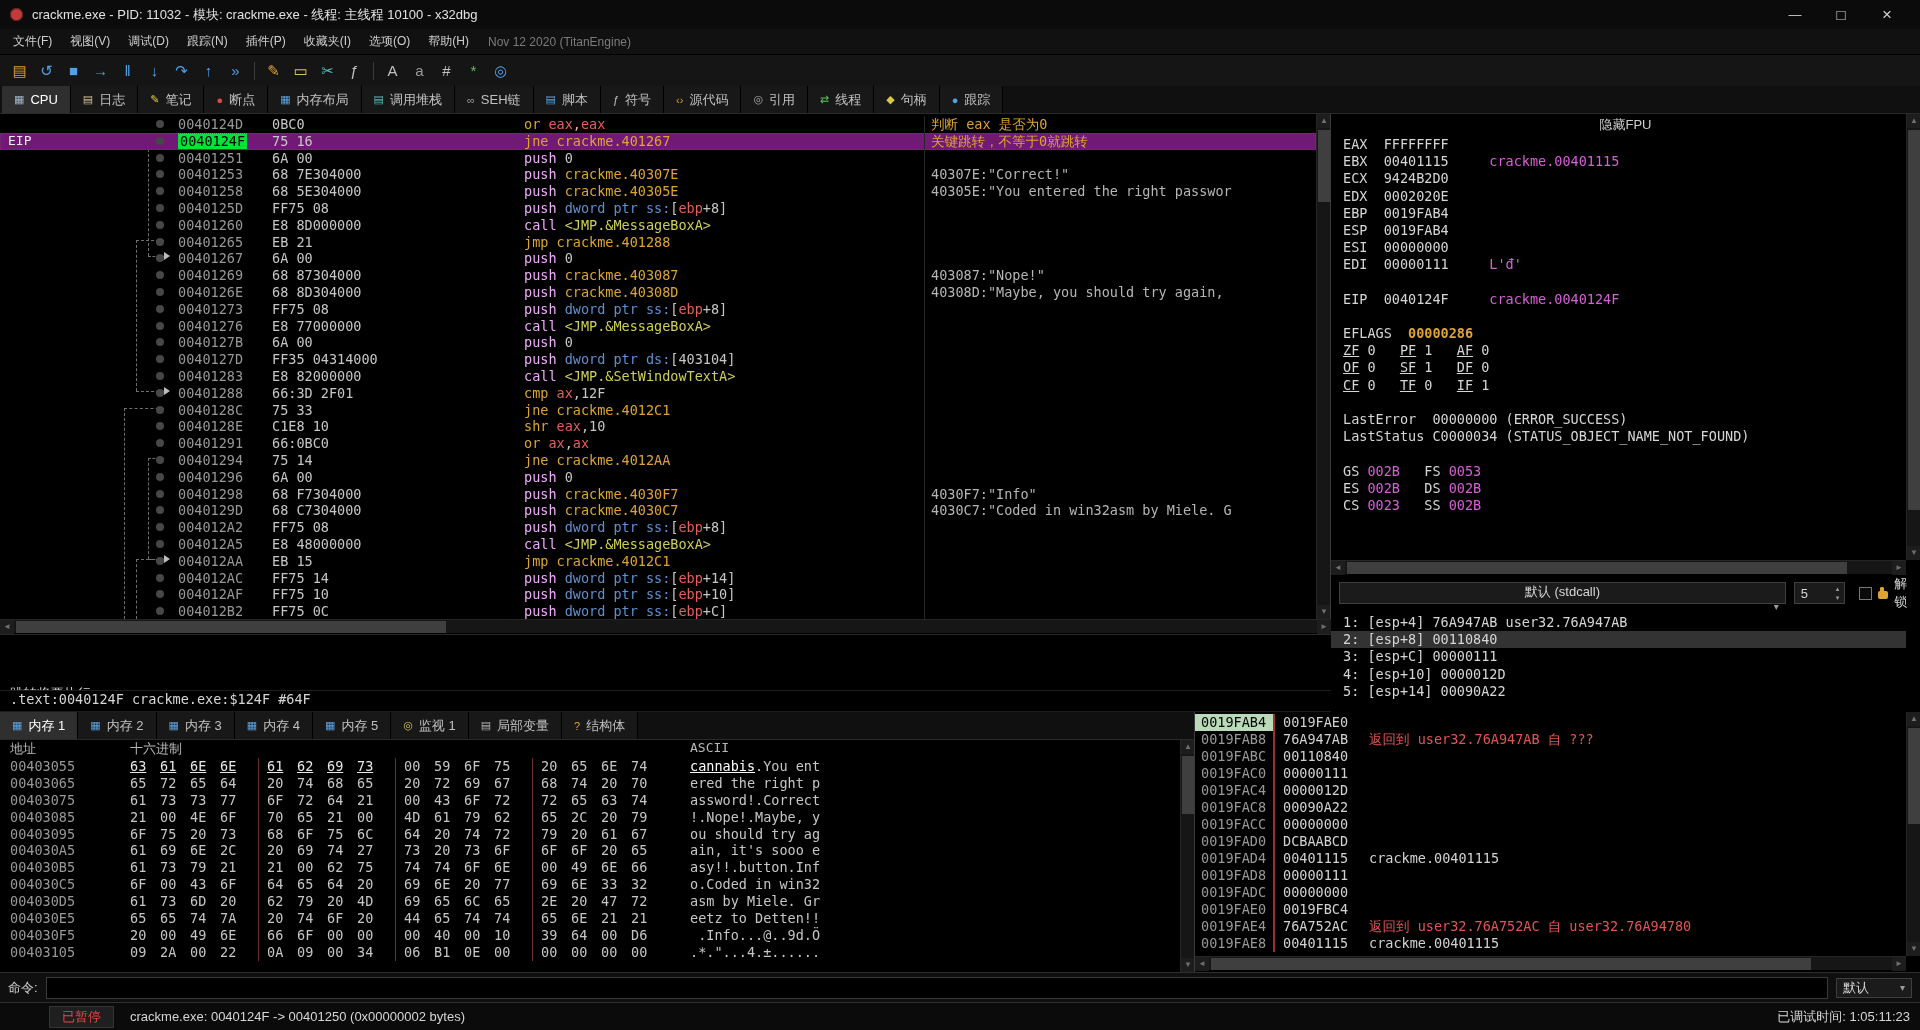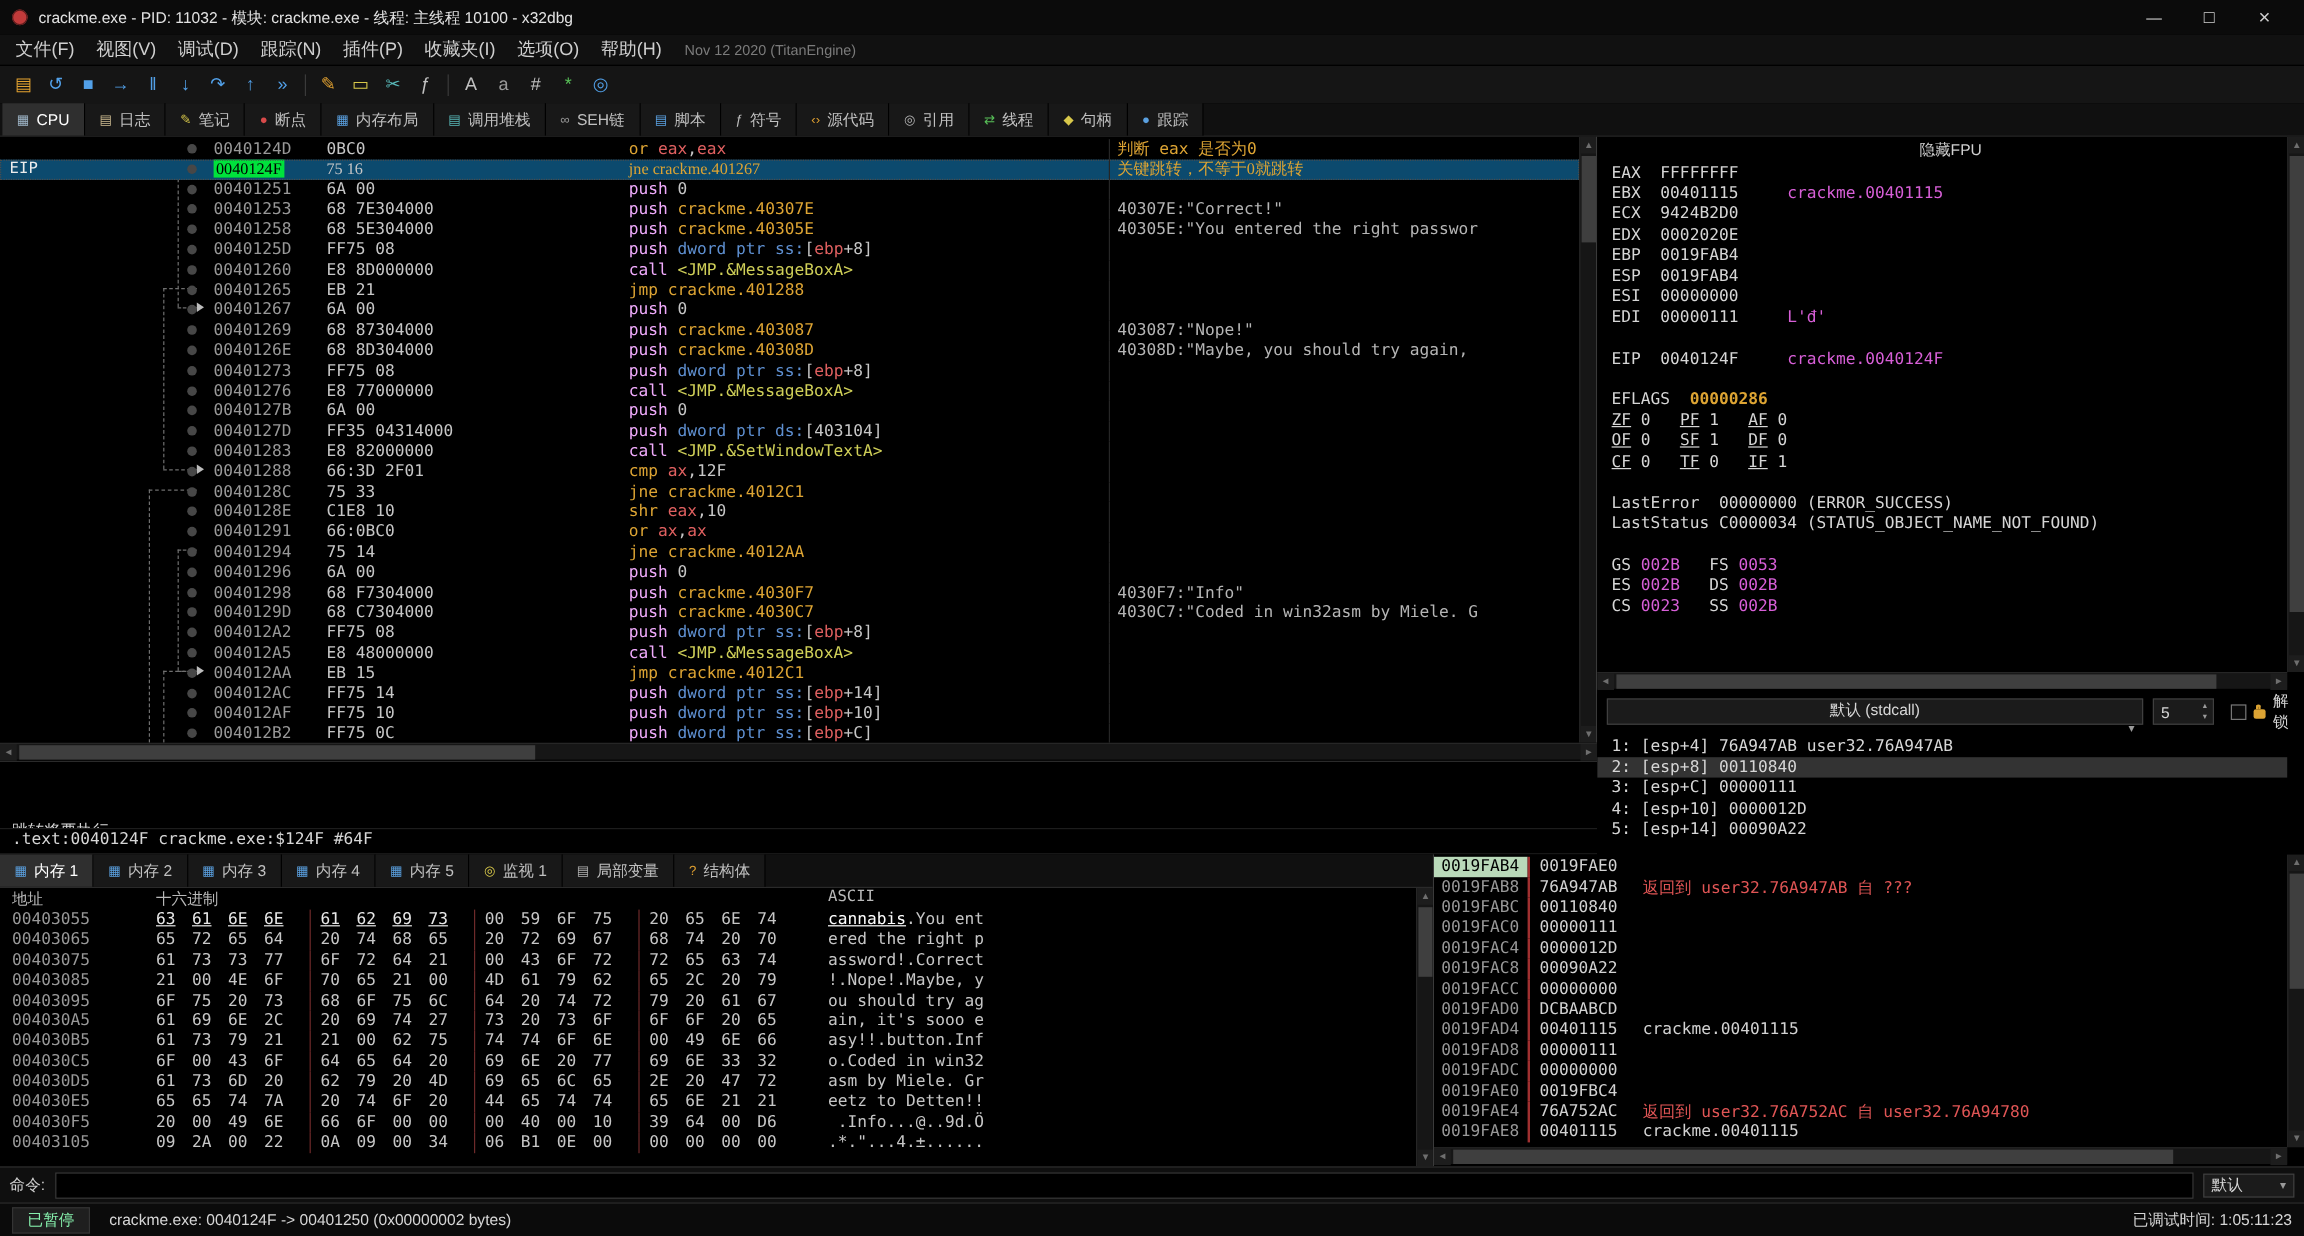--- a/index.html
+++ b/index.html
@@ -12,39 +12,39 @@
   .title-text{color:#e2e2e2;font-size:13px;white-space:nowrap;}
   .win-controls{margin-left:auto;display:flex;height:100%;}
   .win-btn{width:46px;display:flex;align-items:center;justify-content:center;color:#cfcfcf;font-size:13px;}
   .win-min::before{content:"—";}
   .win-max::before{content:"□";font-size:15px;}
   .win-close::before{content:"×";font-size:17px;}
 
   
   .menubar{position:absolute;left:0;top:29px;width:100%;height:25px;background:#111;display:flex;align-items:center;padding-left:4px;box-sizing:border-box;}
   #menu-items{display:flex;}
-  .menu-item{color:#cfcfcf;font-size:15px;padding:0 9px;line-height:25px;white-space:nowrap;}
+  .menu-item{color:#cfcfcf;font-size:12px;padding:0 9px;line-height:25px;white-space:nowrap;}
   .menu-note{color:#7b7b7b;font-size:12px;margin-left:10px;white-space:nowrap;}
 
   
   .toolbar{position:absolute;left:0;top:54px;width:100%;height:32px;background:#151515;display:flex;align-items:center;padding-left:6px;box-sizing:border-box;border-top:1px solid #000;}
   .tb-icon{width:27px;text-align:center;font-size:15px;line-height:27px;}
   .tb-sep{width:1px;height:18px;background:#3a3a3a;margin:0 5px;}
 
   
   .maintabs{position:absolute;left:0;top:86px;width:100%;height:28px;background:#101010;display:flex;align-items:flex-end;padding-left:2px;box-sizing:border-box;border-bottom:1px solid #2a2a2a;}
   .tab{height:27px;display:flex;align-items:center;padding:0 12px;color:#c0c0c0;font-size:13px;background:#181818;border-right:1px solid #000;white-space:nowrap;}
   .tab.active{background:#2f2f2f;color:#fff;}
   .tab-icon{margin-right:6px;font-size:11px;}
 
   
   .disasm-pane{position:absolute;left:0;top:114px;width:1331px;height:505px;background:#000;border-right:1px solid #3a3a3a;overflow:hidden;box-sizing:border-box;}
   #disasm-rows{position:absolute;left:0;top:2px;right:14px;}
   .drow{display:flex;height:16.8px;line-height:16.8px;font-family:"DejaVu Sans Mono",monospace;font-size:13.5px;white-space:pre;}
-  .drow.current{background:#0c4a6e;outline:1px dotted #4d4d4d;outline-offset:-1px;font-family:Liberation Serif, serif;}
+  .drow.current{background:#701a75;outline:1px dotted #4d4d4d;outline-offset:-1px;}
   .col-gutter{width:178px;flex:none;position:relative;}
   .bp-dot{position:absolute;left:156px;top:4px;width:8px;height:8px;border-radius:50%;background:#474747;}
   .col-addr{width:94px;flex:none;color:#989898;}
   .addr-cur{background:#00e23c;color:#000;padding:0 2px;}
   .col-bytes{width:252px;flex:none;color:#c6c6c6;}
   .col-instr{width:400px;flex:none;}
   .col-comment{flex:1;overflow:hidden;border-left:1px solid #262626;padding-left:6px;}
   .tok-m{color:#f0abfc;}  .tok-j{color:#dda433;}  .tok-r{color:#e06060;}
   .tok-n{color:#c6c6c6;}  .tok-b{color:#5e8fd0;}  .tok-c{color:#cfcf58;}
   .cmt-cn{color:#dda433;} .cmt-str{color:#b5b5b5;}
@@ -130,21 +130,21 @@
   #args-rows{position:absolute;left:0;top:500px;width:575px;}
   .arg-row{height:17.2px;line-height:17.2px;font:13.5px "DejaVu Sans Mono",monospace;color:#d6d6d6;padding-left:12px;white-space:pre;}
   .arg-row.selected{background:#333;}
 
   
   .commandbar{position:absolute;left:0;top:972px;width:1920px;height:30px;background:#0f0f0f;border-top:1px solid #2e2e2e;display:flex;align-items:center;padding:0 8px;box-sizing:border-box;gap:8px;}
   .cmd-label{color:#cfcfcf;font-size:13px;white-space:nowrap;}
   .cmd-input{flex:1;height:20px;background:#000;border:1px solid #3a3a3a;color:#ddd;font:13px "DejaVu Sans Mono",monospace;padding:0 6px;outline:none;}
   .cmd-combo{width:76px;height:20px;}
   .statusbar{position:absolute;left:0;top:1002px;width:1920px;height:28px;background:#0b0b0b;border-top:1px solid #2e2e2e;display:flex;align-items:center;padding:0 10px;box-sizing:border-box;font-size:13px;color:#d6d6d6;gap:16px;}
-  .paused-chip{background:#1f1f1f;border:1px solid #343434;color:#86efac;padding:1px 12px;white-space:nowrap;}
+  .paused-chip{background:#1f1f1f;border:1px solid #343434;color:#ef4444;padding:1px 12px;white-space:nowrap;margin-left:39px;}
   .status-main{white-space:nowrap;}
   .status-right{margin-left:auto;white-space:nowrap;}
 </style>
 </head>
 <body>
 
 <div class="app">
 
   <div class="titlebar">
     <span class="app-icon"></span>

